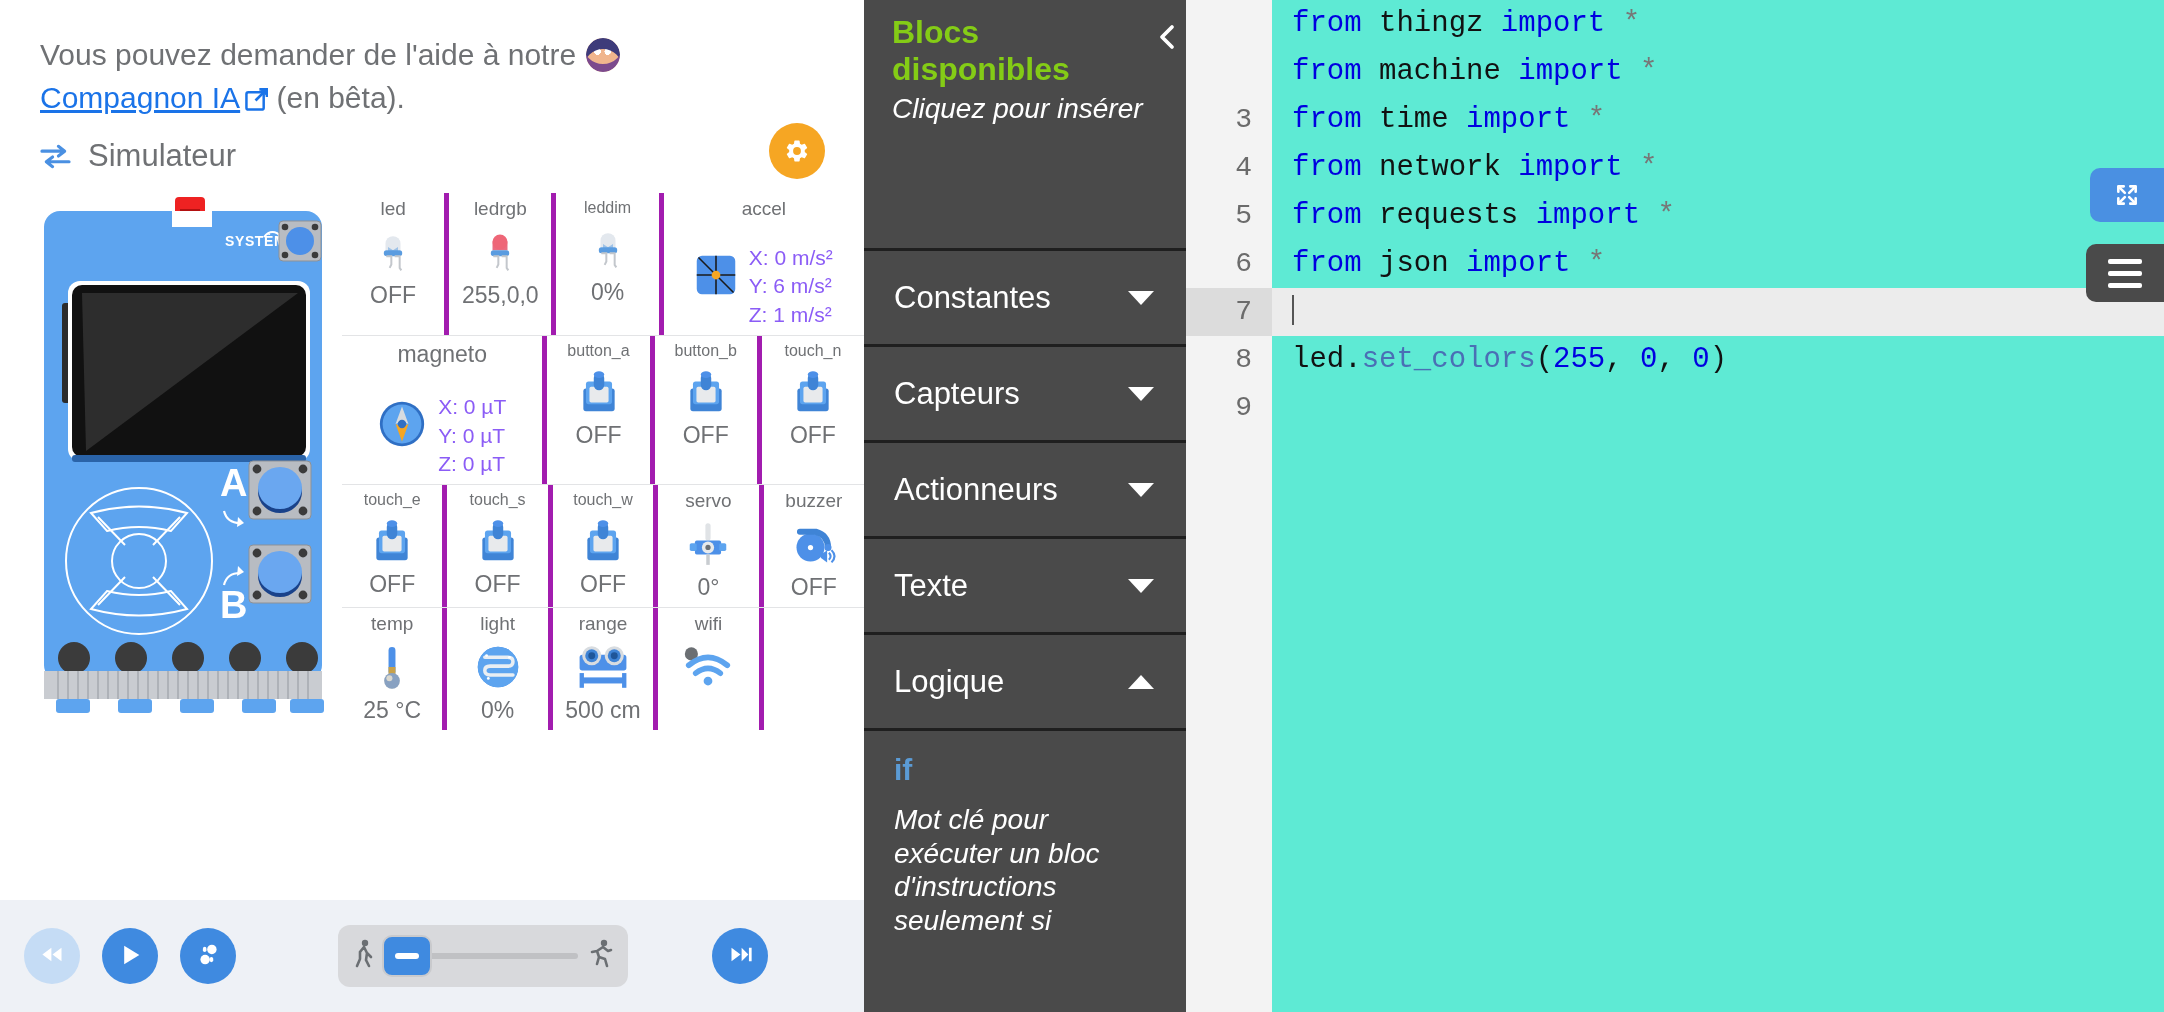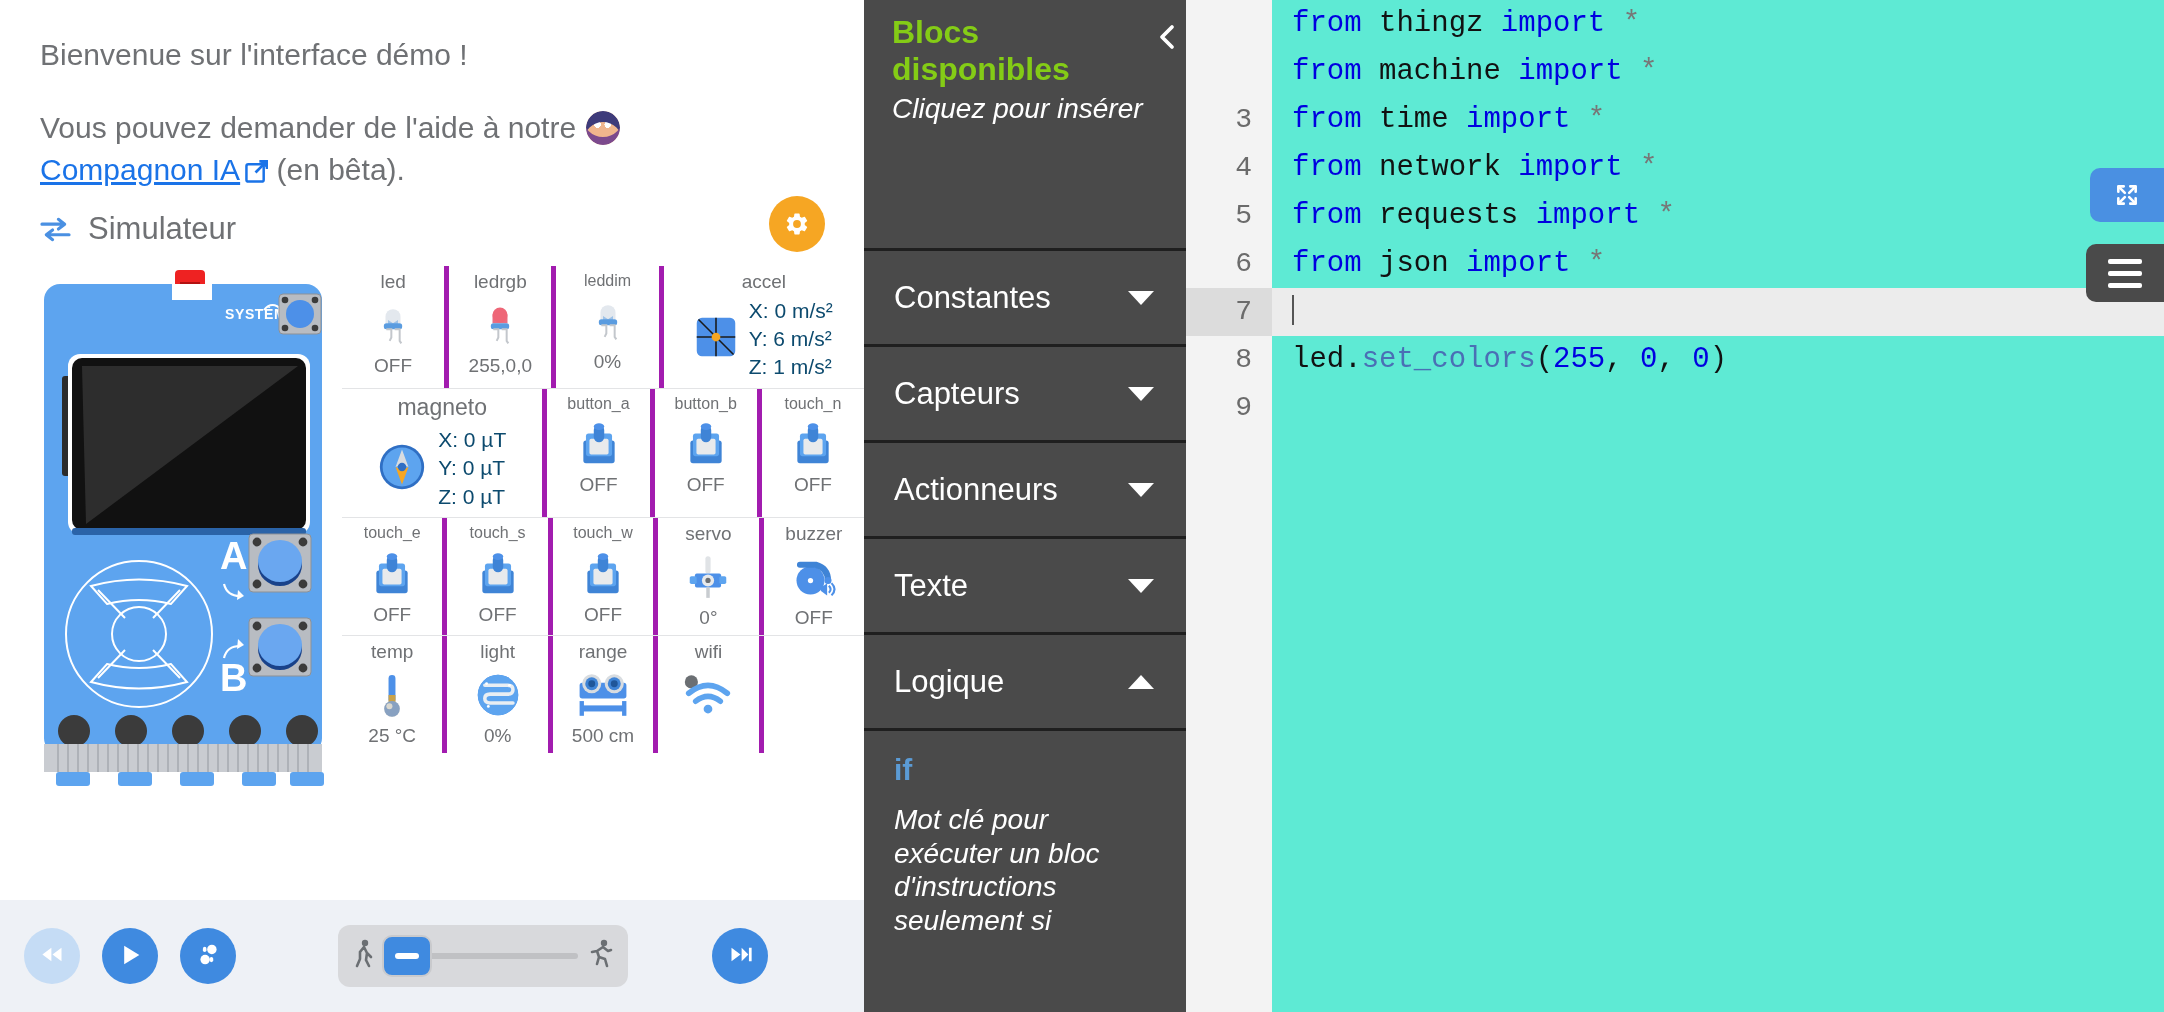--- a/index.html
+++ b/index.html
@@ -147,36 +147,37 @@
   .scell-label.small { font-size: 16px; }
   .scell-label.big { font-size: 23px; }
   .scell-icon {
     height: 56px;
     display: flex;
     align-items: center;
     justify-content: center;
     margin: 4px 0 2px 0;
   }
   .scell-val {
-    font-size: 19px;
+    font-size: 23px;
     color: #6f7174;
     text-align: center;
     white-space: nowrap;
   }
   .axis-row {
     display: flex;
     flex-direction: row;
     align-items: center;
     gap: 12px;
   }
   .axis-vals {
     font-size: 21px;
-    color: #0c4a6e;
+    color: #8b5cf6;
     line-height: 1.35;
     white-space: nowrap;
+    margin-top: 20px;
   }
 
   
   .playbar {
     position: absolute;
     left: 0; bottom: 0;
     width: 864px; height: 112px;
     background: #eef1f6;
     display: flex;
     align-items: center;
@@ -415,21 +416,20 @@
   }
 </style>
 </head>
 <body>
 
 <div id="app">
 
   <div class="left-panel">
 
     <div class="intro">
-      <div class="intro-line">Bienvenue sur l'interface démo !</div>
       <div class="intro-line second">
         <span>Vous pouvez demander de l'aide à notre</span>
         <span class="ai-avatar"></span><br>
         <a class="ai-link" href="#"><span>Compagnon IA</span><span class="ext-icon"><svg viewBox="0 0 24 24" width="23" height="23">
                 <rect x="1.5" y="4.5" width="18" height="18" rx="2" fill="none" stroke="#1a73e8" stroke-width="2.6"></rect>
                 <path d="M11 13 L22 2" stroke="#1a73e8" stroke-width="2.8" fill="none"></path>
                 <path d="M15 1.5 H23 V9.5" fill="none" stroke="#1a73e8" stroke-width="2.8"></path>
                 <path d="M15.5 1.2 L23.2 1.2 L23.2 9" fill="#1a73e8"></path>
               </svg></span></a>
         <span style="color:#6f7174;font-size:30px;">(en bêta).</span>

